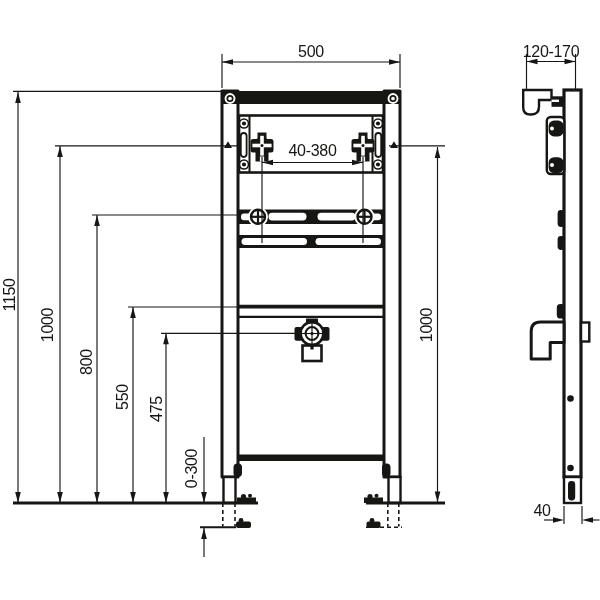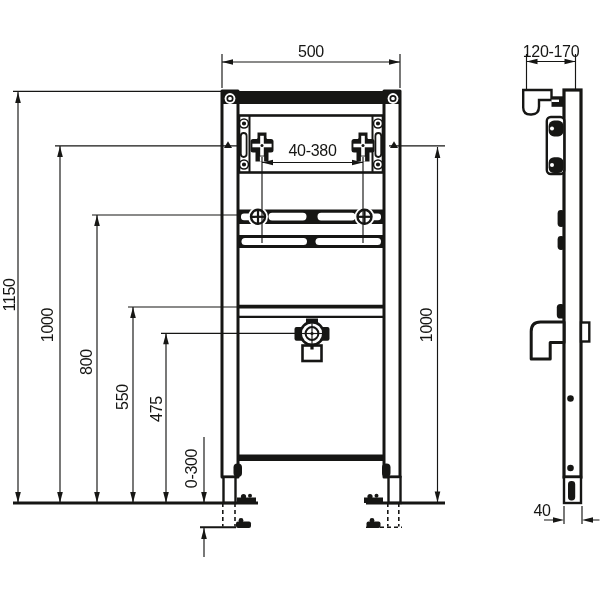--- a/index.html
+++ b/index.html
@@ -1,17 +1,17 @@
 <!DOCTYPE html>
 <html><head>
 <meta charset="utf-8">
 <style>
   html,body{margin:0;padding:0;background:#fff;}
   .canvas{position:relative;width:600px;height:600px;background:#fff;overflow:hidden;
-          font-family:"Liberation Sans",sans-serif;border-radius:10px;}
+          font-family:"Liberation Sans",sans-serif;}
   svg{display:block;}
   .thin{stroke:#161614;stroke-width:1.15;fill:none;}
   .g2{stroke:#161614;stroke-width:2;fill:none;}
   .g28{stroke:#161614;stroke-width:2.8;fill:none;}
   .g36{stroke:#161614;stroke-width:3.6;fill:none;}
   .g24n{stroke:#161614;stroke-width:2.4;fill:none;}
   .out2{stroke:#161614;stroke-width:2.4;fill:#fff;}
   .out26{stroke:#161614;stroke-width:2.6;fill:#fff;}
   .out3{stroke:#161614;stroke-width:3;fill:#fff;stroke-linejoin:round;}
   .out32{stroke:#161614;stroke-width:3.2;fill:#fff;}

